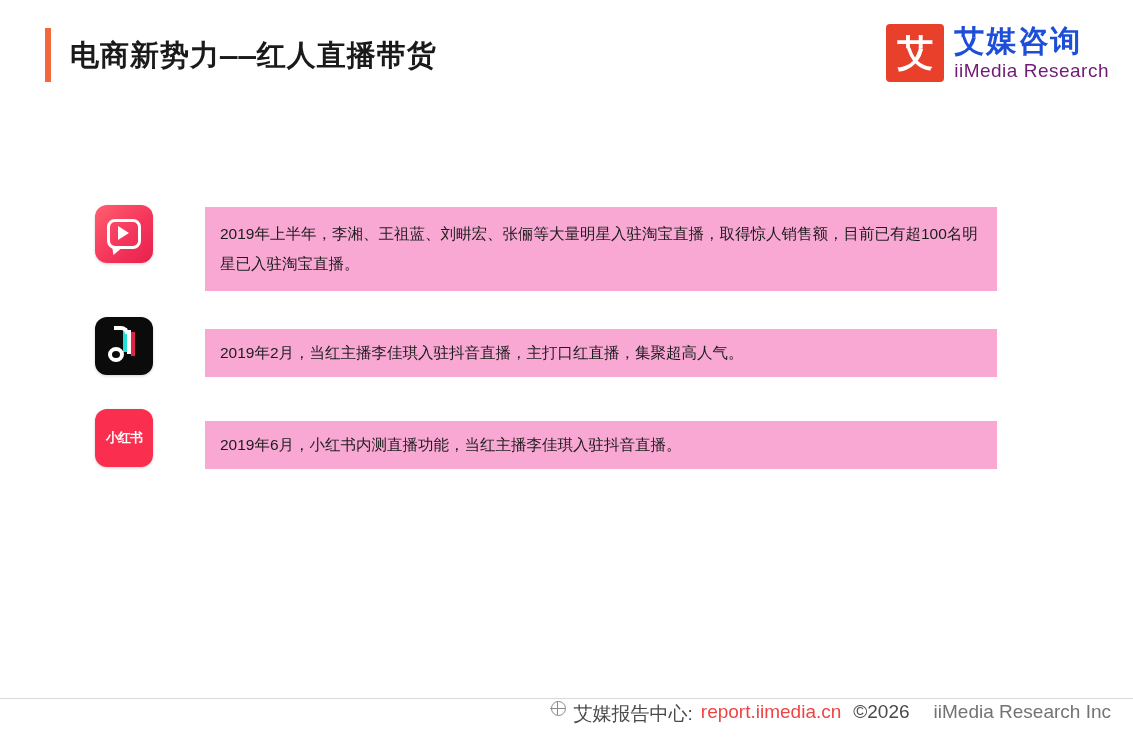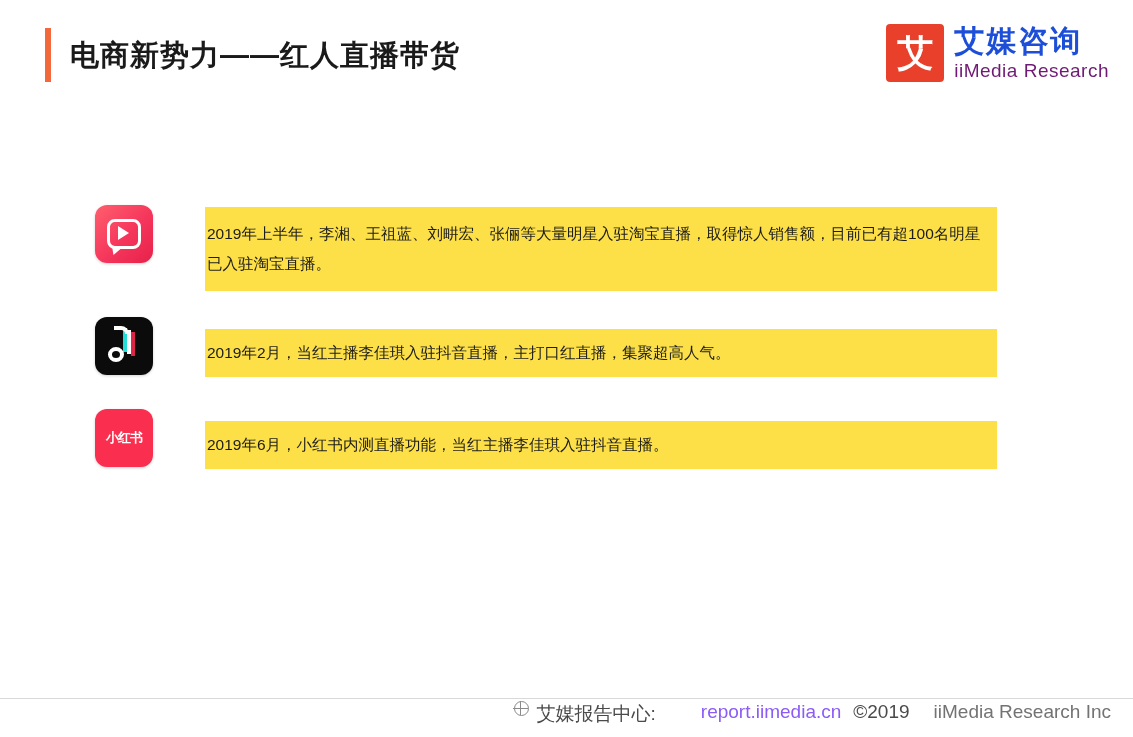--- a/index.html
+++ b/index.html
@@ -32,20 +32,21 @@
   }
   .page-title {
     position: absolute;
     left: 70px;
     top: 36px;
     font-size: 29px;
     font-weight: bold;
     letter-spacing: 1px;
     color: #1a1a1a;
     white-space: nowrap;
+    font-family: Liberation Mono, monospace;
   }
 
   
   .logo {
     position: absolute;
     right: 24px;
     top: 24px;
     display: flex;
     align-items: center;
     gap: 10px;
@@ -101,25 +102,25 @@
     margin-left: 95px;
     flex: 0 0 58px;
     border-radius: 12px;
     position: relative;
     overflow: hidden;
     box-shadow: 0 1px 3px rgba(0,0,0,0.18);
   }
   .text-box {
     margin-left: 52px;
     width: 792px;
-    background: #fde047;
+    background: #f9a8d4;
     color: #1c1c1c;
     font-size: 15.5px;
     line-height: 30px;
-    padding: 12px 14px 12px 2px;
+    padding: 12px 14px 12px 15px;
     box-sizing: border-box;
   }
   .row-1 .text-box { margin-top: 2px; }
   .row-2 .text-box { margin-top: 2px; }
   .row-3 .text-box { margin-top: 12px; padding-top: 9px; padding-bottom: 9px; }
   .row-4 .text-box { margin-top: 12px; padding-top: 9px; padding-bottom: 9px; }
   .row-1 { margin-bottom: 26px; }
   .row-2 { margin-bottom: 26px; }
   .row-3 { margin-bottom: 32px; }
 
@@ -296,21 +297,21 @@
     border-left: 1.4px solid #8a8a8a;
   }
   .globe-icon:after {
     content: "";
     position: absolute;
     top: 50%; left: -1.4px;
     height: 0; width: 14.6px;
     margin-top: -0.7px;
     border-top: 1.4px solid #8a8a8a;
   }
-  .footer-link { color: #8b5cf6; margin-left: 37px; }
+  .footer-link { color: #ef4444; }
   .footer-copy { color: #4a4a4a; margin-left: 4px; }
   .footer-brand { color: #737373; margin-left: 16px; }
 </style>
 </head>
 <body>
 
 <div class="header">
   <div class="title-accent"></div>
   <div class="page-title">电商新势力——红人直播带货</div>
 
@@ -353,16 +354,16 @@
   </div>
 
 </div>
 
 <div class="footer">
   <div class="footer-line"></div>
   <div class="footer-content">
     <span class="globe-icon"></span>
     <span>艾媒报告中心:</span>
     <span class="footer-link">report.iimedia.cn</span>
-    <span class="footer-copy">©2019</span>
+    <span class="footer-copy">©2026</span>
     <span class="footer-brand">iiMedia Research  Inc</span>
   </div>
 </div>
 
 </body></html>

